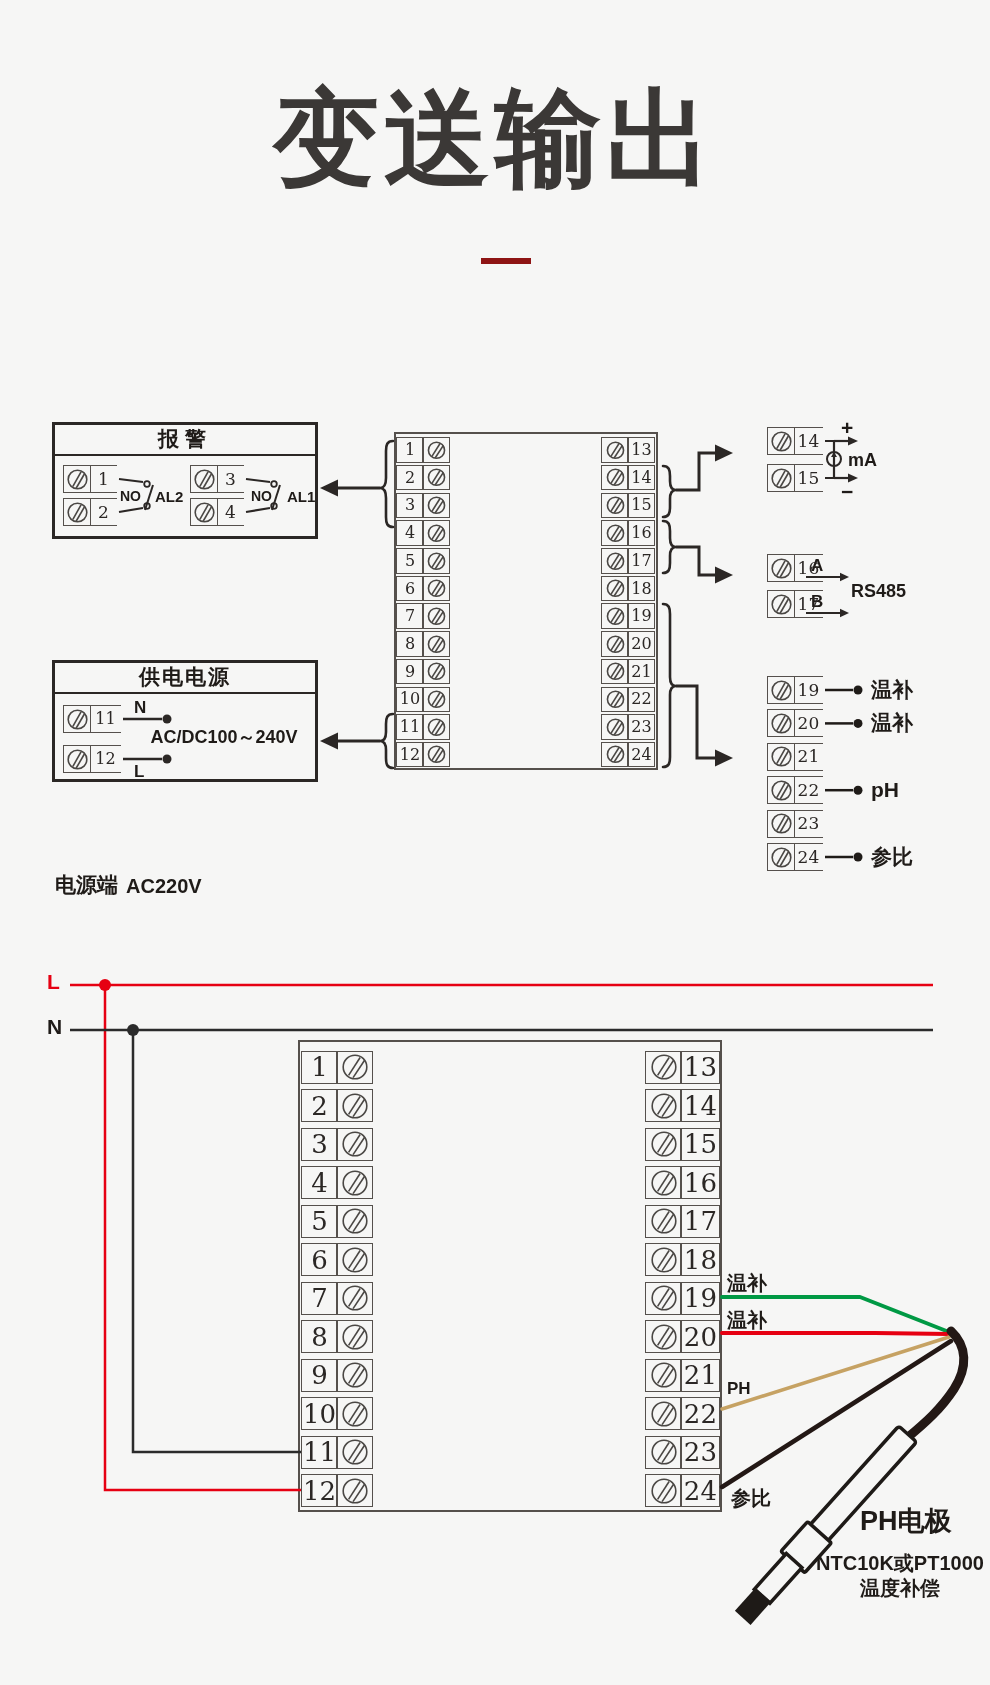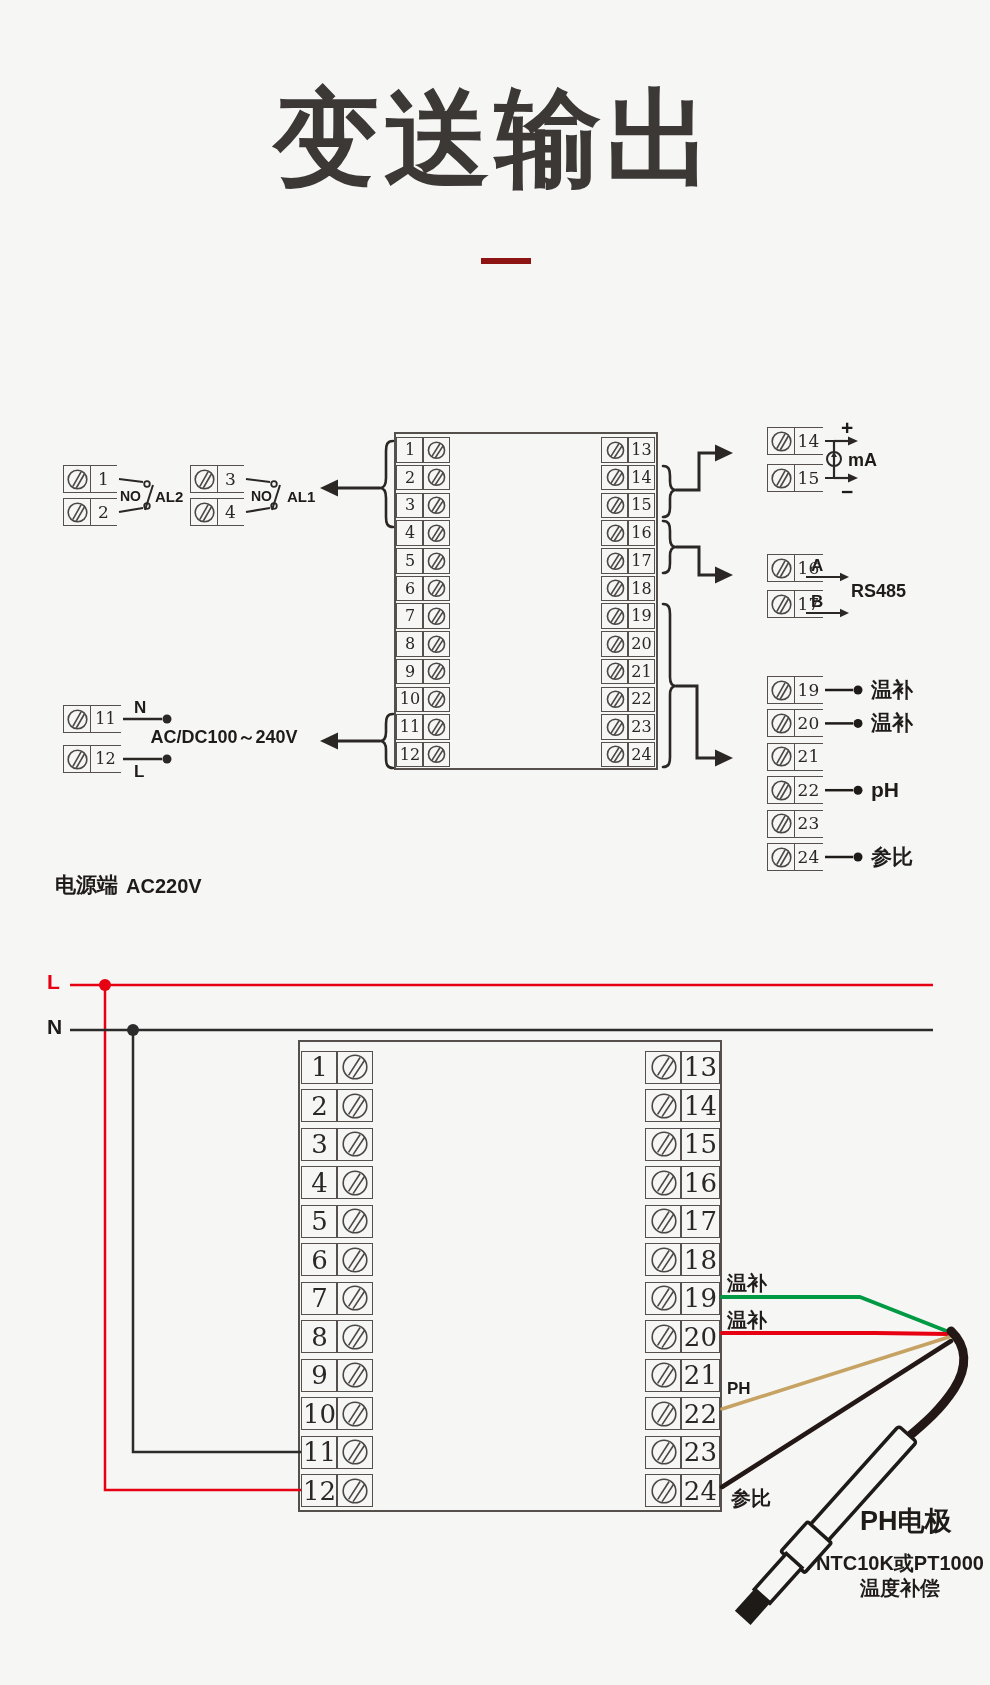--- a/index.html
+++ b/index.html
@@ -132,25 +132,31 @@
 
     <path d="M951,1331 C967,1346 968,1367 954,1389 C941,1409 925,1423 907,1438" fill="none" stroke-width="9" stroke-linecap="round" stroke="#231815"></path>
     <g transform="translate(905,1437) rotate(131.9)" stroke="#1e1a17" stroke-width="3.5" fill="#f6f6f5">
       <rect x="-4" y="-12" width="134" height="24" rx="3"></rect>
       <rect x="128" y="-16" width="40" height="32" rx="2"></rect>
       <rect x="166" y="-10.5" width="48" height="21"></rect>
       <rect x="212" y="-10.5" width="31" height="21" fill="#1e1a17" stroke="none"></rect>
     </g>
   </svg>
 
+  <div class="box" style="left:52px;top:422px;width:266px;height:117px">
+    <div class="box-title" style="letter-spacing:6px">报警</div>
+  </div>
   <div class="lbl" style="left:120px;top:488px;font-size:14px">NO</div>
   <div class="lbl" style="left:155px;top:488px;font-size:15px">AL2</div>
   <div class="lbl" style="left:251px;top:488px;font-size:14px">NO</div>
   <div class="lbl" style="left:287px;top:488px;font-size:15px">AL1</div>
 
+  <div class="box" style="left:52px;top:660px;width:266px;height:122px">
+    <div class="box-title" style="letter-spacing:2px">供电电源</div>
+  </div>
   <div class="lbl" style="left:134px;top:698px;font-size:17px">N</div>
   <div class="lbl" style="left:134px;top:762px;font-size:17px">L</div>
   <div class="lbl ctr" style="left:138px;top:727px;width:172px;font-size:18px">AC/DC100～240V</div>
 
   <div class="blk" style="left:394px;top:432px;width:264px;height:338px"></div>
 
   <div class="lbl" style="left:841px;top:416px;font-size:21px">+</div>
   <div class="lbl" style="left:841px;top:480px;font-size:21px">−</div>
   <div class="lbl" style="left:848px;top:450px;font-size:18px">mA</div>
 

